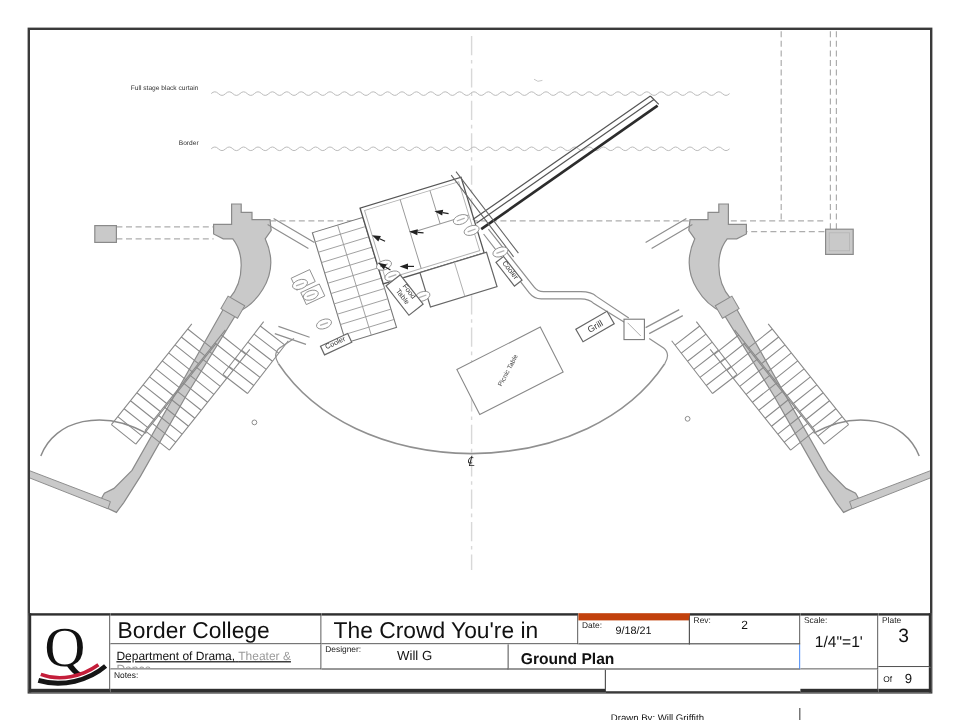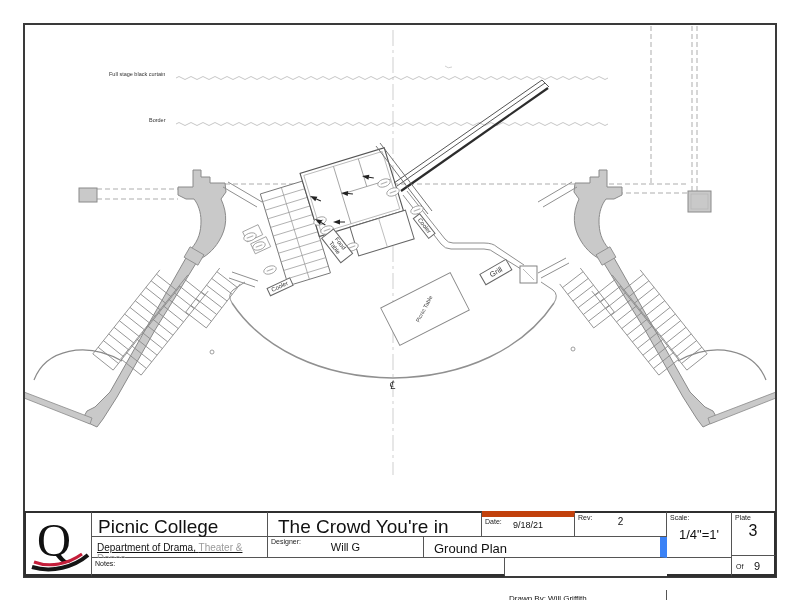--- a/index.html
+++ b/index.html
@@ -163,37 +163,37 @@
   <div>
 
     <div class="tb-cell" style="left:24px;top:511px;width:68px;height:66px;border-top:2px solid #2f2f2f;border-right:1px solid #555;border-bottom:3px solid #2f2f2f;border-left:2px solid #2f2f2f;">
       <span class="qglyph">Q</span>
       <svg width="66" height="63" style="position:absolute;left:0;top:0;">
         <path d="M 8,49 C 24,55 42,51 56,41" fill="none" stroke="#c41e3a" stroke-width="3"></path>
         <path d="M 6,54 C 26,60 48,54 62,42" fill="none" stroke="#151515" stroke-width="4"></path>
       </svg>
     </div>
 
-    <div class="tb-cell org" style="left:92px;top:511px;width:176px;height:26px;border-top:2px solid #2f2f2f;border-right:1px solid #555;border-bottom:1px solid #555;">Picnic College</div>
+    <div class="tb-cell org" style="left:92px;top:511px;width:176px;height:26px;border-top:2px solid #2f2f2f;border-right:1px solid #555;border-bottom:1px solid #555;">Border College</div>
 
     <div class="tb-cell dept" style="left:92px;top:537px;width:176px;height:21px;border-right:1px solid #555;border-bottom:1px solid #555;">
       <span>Department of Drama,</span>
       <span class="sec">Theater &amp; Dance</span>
     </div>
 
     <div class="tb-cell notes" style="left:92px;top:558px;width:413px;height:19px;border-right:1px solid #555;border-bottom:3px solid #2f2f2f;">Notes:</div>
 
     <div class="tb-cell show-title" style="left:268px;top:511px;width:214px;height:26px;border-top:2px solid #2f2f2f;border-right:1px solid #555;border-bottom:1px solid #555;">The Crowd You're in With</div>
 
     <div class="tb-cell" style="left:268px;top:537px;width:156px;height:21px;border-right:1px solid #555;border-bottom:1px solid #555;">
       <span class="lbl">Designer:</span>
       <span class="val-center" style="font-size:11px;margin-top:-4px;">Will G</span>
     </div>
 
-    <div class="tb-cell gp" style="left:424px;top:537px;width:243px;height:21px;border-right:7px solid #3b82f6;border-bottom:1px solid #555;">Ground Plan</div>
+    <div class="tb-cell gp" style="left:424px;top:537px;width:243px;height:21px;border-right:1px solid #3b82f6;border-bottom:1px solid #555;font-weight:bold;">Ground Plan</div>
 
     <div class="tb-cell" style="left:482px;top:511px;width:93px;height:26px;border-top:6px solid #c2410c;border-right:1px solid #555;border-bottom:1px solid #555;">
       <span class="lbl">Date:</span>
       <span class="val-center" style="font-size:9px;margin-top:-5px;">9/18/21</span>
     </div>
 
     <div class="tb-cell" style="left:575px;top:511px;width:92px;height:26px;border-top:2px solid #2f2f2f;border-right:1px solid #555;border-bottom:1px solid #555;">
       <span class="lbl">Rev:</span>
       <span class="val-center" style="font-size:10px;margin-top:-5px;">2</span>
     </div>

